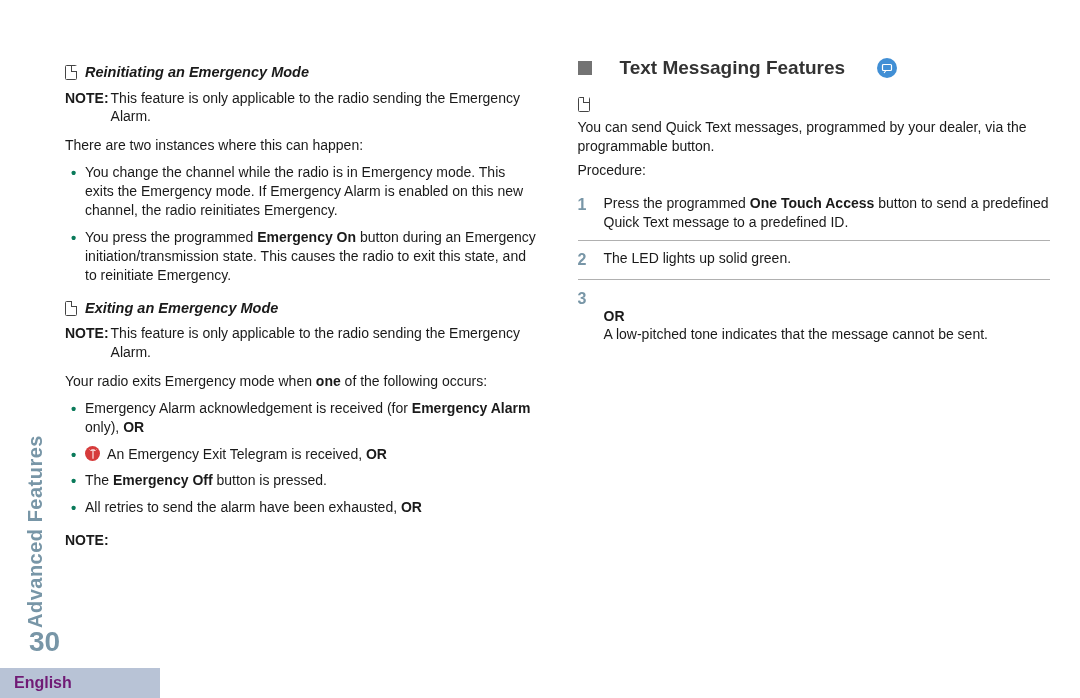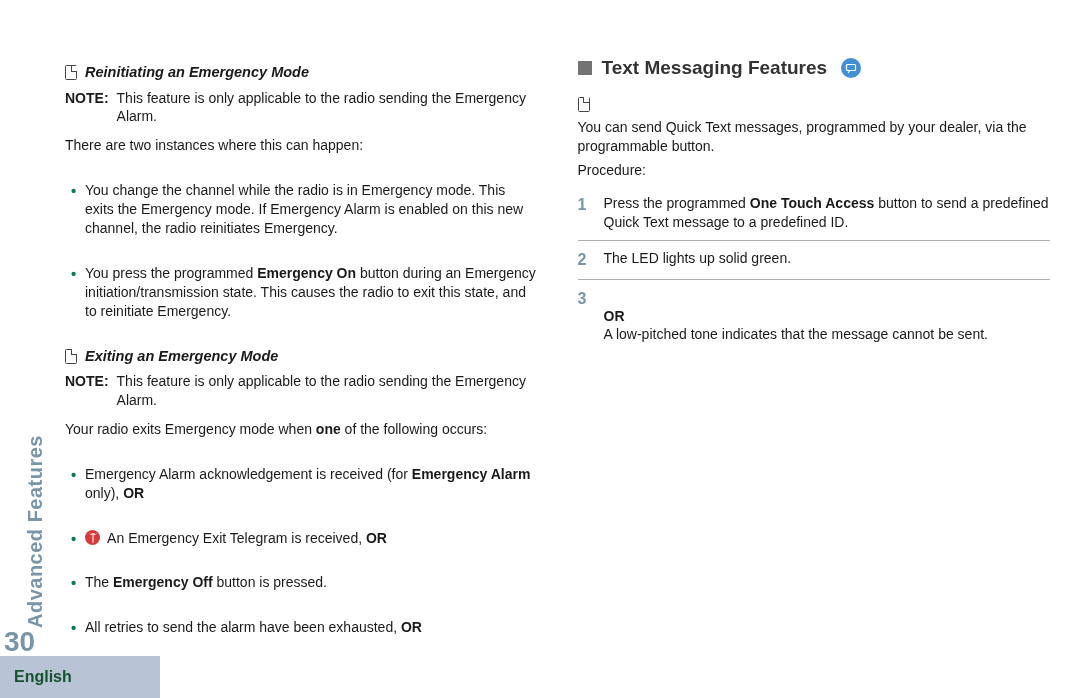--- a/index.html
+++ b/index.html
@@ -4,42 +4,42 @@
 <style>
   * { box-sizing: border-box; margin: 0; padding: 0; }
   html, body { width: 1080px; height: 698px; font-family: Arial, Helvetica, sans-serif; background: #fff; color: #1a1a1a; }
   .page { position: relative; width: 1080px; height: 698px; }
   .columns { display: flex; flex-direction: row; padding: 55px 30px 20px 65px; gap: 40px; }
   .col { flex: 1; font-size: 14px; line-height: 1.35; }
   .col p { margin: 6px 0; }
   .subhead { display: flex; align-items: center; gap: 8px; font-weight: bold; font-size: 14.5px; font-style: italic; margin-top: 8px; margin-bottom: 6px; }
   .page-icon { width: 12px; height: 15px; border: 1.3px solid #444; border-radius: 1.5px; position: relative; top: 0; display: inline-block; }
   .page-icon::after { content: ""; position: absolute; top: -0.5px; right: -0.5px; width: 5px; height: 5px; background: #fff; border-left: 1.3px solid #444; border-bottom: 1.3px solid #444; }
-  .note-row { display: flex; gap: 8px; margin: 6px 0 10px 0; }
+  .note-row { display: flex; gap: 2px; margin: 6px 0 10px 0; }
   .note-label { font-weight: bold; white-space: nowrap; }
   ul.bullets { list-style: none; margin: 6px 0 14px 6px; }
-  ul.bullets > li { position: relative; padding-left: 14px; margin: 26px 0; }
+  ul.bullets > li { position: relative; padding-left: 14px; margin: 8px 0; }
   ul.bullets > li::before { content: "•"; color: #0a7a5a; font-weight: bold; position: absolute; left: 0; top: 0; font-size: 15px; }
-  .section-head { display: flex; align-items: center; gap: 10px; margin-bottom: 16px; }
+  .section-head { display: flex; align-items: center; gap: 28px; margin-bottom: 16px; }
   .section-square { width: 14px; height: 14px; background: #737373; display: inline-block; }
   .section-title { font-size: 19px; font-weight: bold; color: #333; }
   .round-icon { width: 20px; height: 20px; border-radius: 50%; background: #418fd5; position: relative; display: inline-flex; align-items: center; justify-content: center; margin-left: 4px; }
   .round-icon svg { width: 12px; height: 12px; }
   .small-round { width: 15px; height: 15px; border-radius: 50%; background: #d63b3b; display: inline-flex; align-items: center; justify-content: center; vertical-align: middle; margin-right: 4px; margin-top: -2px; }
   .small-round svg { width: 8px; height: 10px; }
   .proc-label { font-weight: normal; margin: 10px 0 6px 0; font-size: 14px; }
   .steps { margin-top: 4px; }
   .step { display: flex; gap: 10px; border-bottom: 1px solid #b0b0b0; padding: 8px 0; }
   .step:last-child { border-bottom: none; }
   .step-num { color: #7896a7; font-weight: bold; font-size: 16px; width: 16px; flex-shrink: 0; }
   .step-body { flex: 1; }
   .sidebar { position: absolute; left: 20px; top: 50px; bottom: 70px; width: 30px; display: flex; flex-direction: column; justify-content: flex-end; align-items: center; }
   .side-text { writing-mode: vertical-rl; transform: rotate(180deg); color: #7896a7; font-weight: bold; font-size: 20px; letter-spacing: 0.5px; }
-  .page-num { position: absolute; left: 4px; bottom: 40px; color: #7896a7; font-weight: bold; font-size: 28px; }
-  .lang-bar { position: absolute; left: 0; bottom: 0; width: 160px; height: 42px; background: #b8c3d6; color: #14532d; font-weight: bold; font-size: 16px; display: flex; align-items: center; padding-left: 14px; }
+  .page-num { position: absolute; left: 29px; bottom: 40px; color: #7896a7; font-weight: bold; font-size: 28px; }
+  .lang-bar { position: absolute; left: 0; bottom: 0; width: 160px; height: 30px; background: #b8c3d6; color: #701a75; font-weight: bold; font-size: 16px; display: flex; align-items: center; padding-left: 14px; }
   b, strong { font-weight: bold; }
 </style>
 </head>
 <body>
 
 <div class="page">
 
   <div class="sidebar">
     <div class="side-text">Advanced Features</div>
   </div>

